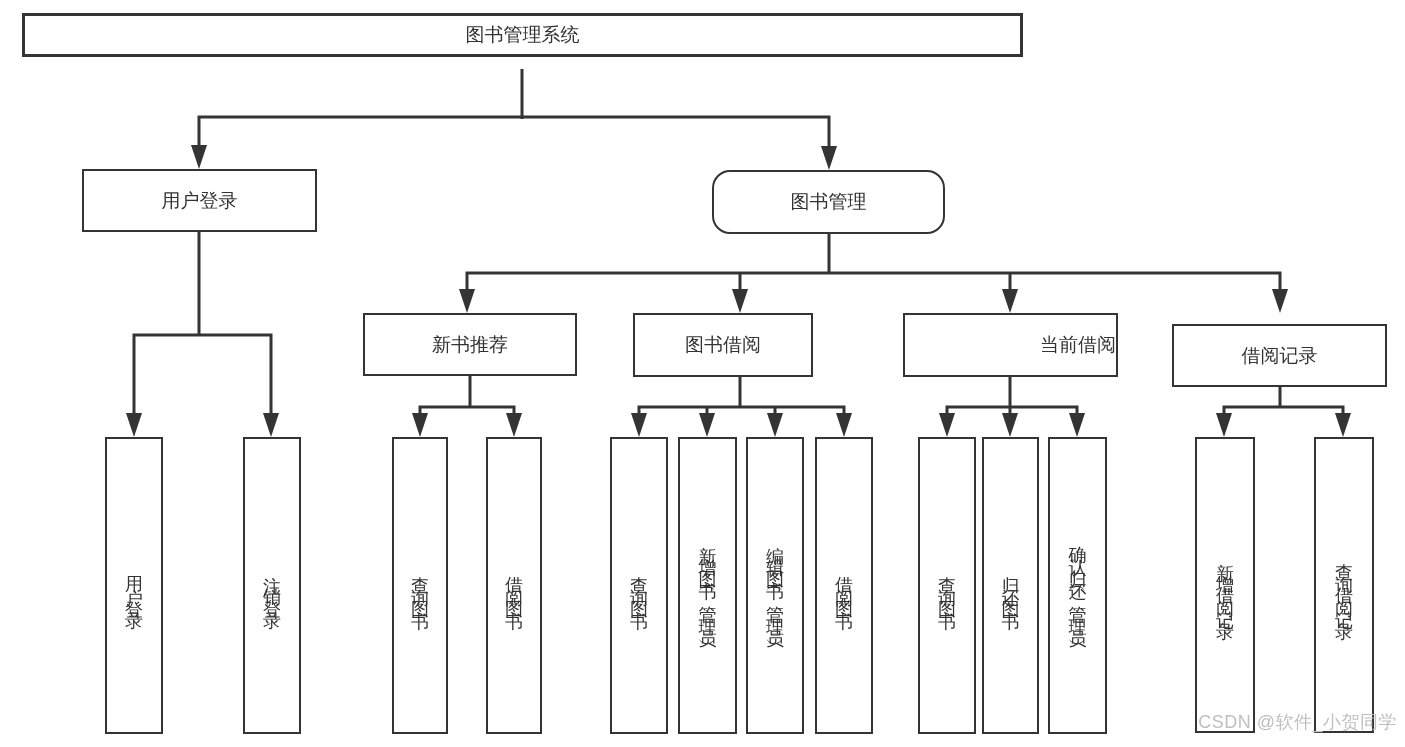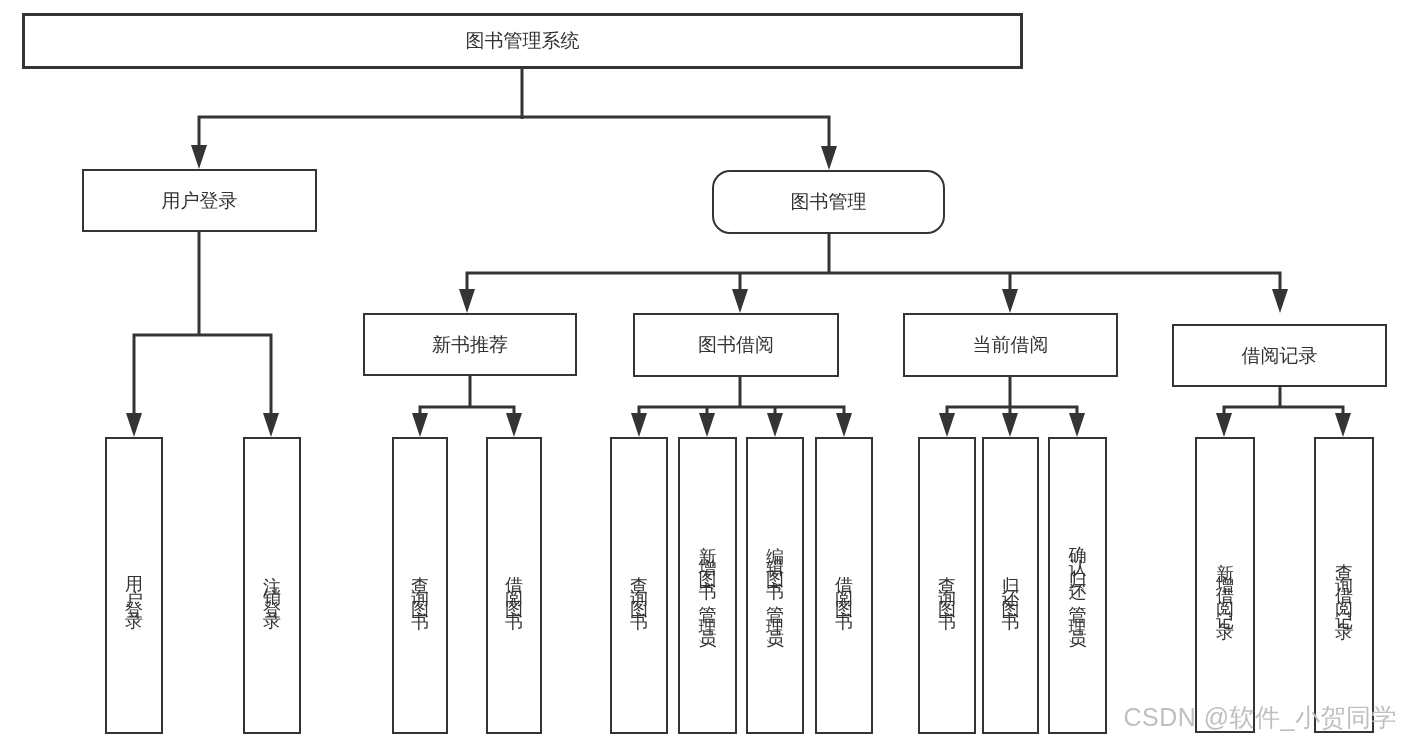--- a/index.html
+++ b/index.html
@@ -36,21 +36,21 @@
     text-orientation: mixed;
     letter-spacing: 12px;
     font-size: 18px;
     line-height: 1;
   }
   #watermark {
     position: absolute;
     right: 8px;
     bottom: 13px;
     z-index: 5;
-    font-size: 25px;
+    font-size: 18px;
     letter-spacing: 0.5px;
     color: #bfbfc2;
     z-index: 5;
   }
 </style>
 </head>
 <body>
 
 <div id="stage">
 
@@ -107,21 +107,21 @@
       <polygon points="836,413 852,413 844,437"></polygon>
       <polygon points="939,413 955,413 947,437"></polygon>
       <polygon points="1002,413 1018,413 1010,437"></polygon>
       <polygon points="1069,413 1085,413 1077,437"></polygon>
       <polygon points="1216,413 1232,413 1224,437"></polygon>
       <polygon points="1335,413 1351,413 1343,437"></polygon>
     </g>
   </svg>
 
   <div id="nodes">
-      <div class="node root-node" style="left: 22px; top: 13px; width: 1001px; height: 56px;">
+      <div class="node root-node" style="left: 22px; top: 13px; width: 1001px; height: 44px;">
         <span>图书管理系统</span>
       </div>
       <div class="node" style="left: 82px; top: 169px; width: 235px; height: 63px;">
         <span>用户登录</span>
       </div>
       <div class="node" style="left: 105px; top: 437px; width: 58px; height: 297px;">
         <span class="vlabel">用户登录</span>
       </div>
       <div class="node" style="left: 243px; top: 437px; width: 58px; height: 297px;">
         <span class="vlabel">注销登录</span>
@@ -131,36 +131,36 @@
       </div>
       <div class="node" style="left: 363px; top: 313px; width: 214px; height: 63px;">
         <span>新书推荐</span>
       </div>
       <div class="node" style="left: 392px; top: 437px; width: 56px; height: 297px;">
         <span class="vlabel">查询图书</span>
       </div>
       <div class="node" style="left: 486px; top: 437px; width: 56px; height: 297px;">
         <span class="vlabel">借阅图书</span>
       </div>
-      <div class="node" style="left: 633px; top: 313px; width: 206px; height: 64px;">
+      <div class="node" style="left: 633px; top: 313px; width: 180px; height: 64px;">
         <span>图书借阅</span>
       </div>
       <div class="node" style="left: 610px; top: 437px; width: 58px; height: 297px;">
         <span class="vlabel">查询图书</span>
       </div>
       <div class="node" style="left: 678px; top: 437px; width: 59px; height: 297px;">
         <span class="vlabel">新增图书（管理员）</span>
       </div>
       <div class="node" style="left: 746px; top: 437px; width: 58px; height: 297px;">
         <span class="vlabel">编辑图书（管理员）</span>
       </div>
       <div class="node" style="left: 815px; top: 437px; width: 58px; height: 297px;">
         <span class="vlabel">借阅图书</span>
       </div>
-      <div class="node" style="left: 903px; top: 313px; width: 215px; height: 64px;">
+      <div class="node" style="left: 903px; top: 313px; width: 215px; height: 64px; justify-content: flex-end;">
         <span>当前借阅</span>
       </div>
       <div class="node" style="left: 918px; top: 437px; width: 58px; height: 297px;">
         <span class="vlabel">查询图书</span>
       </div>
       <div class="node" style="left: 982px; top: 437px; width: 57px; height: 297px;">
         <span class="vlabel">归还图书</span>
       </div>
       <div class="node" style="left: 1048px; top: 437px; width: 59px; height: 297px;">
         <span class="vlabel">确认归还（管理员）</span>

